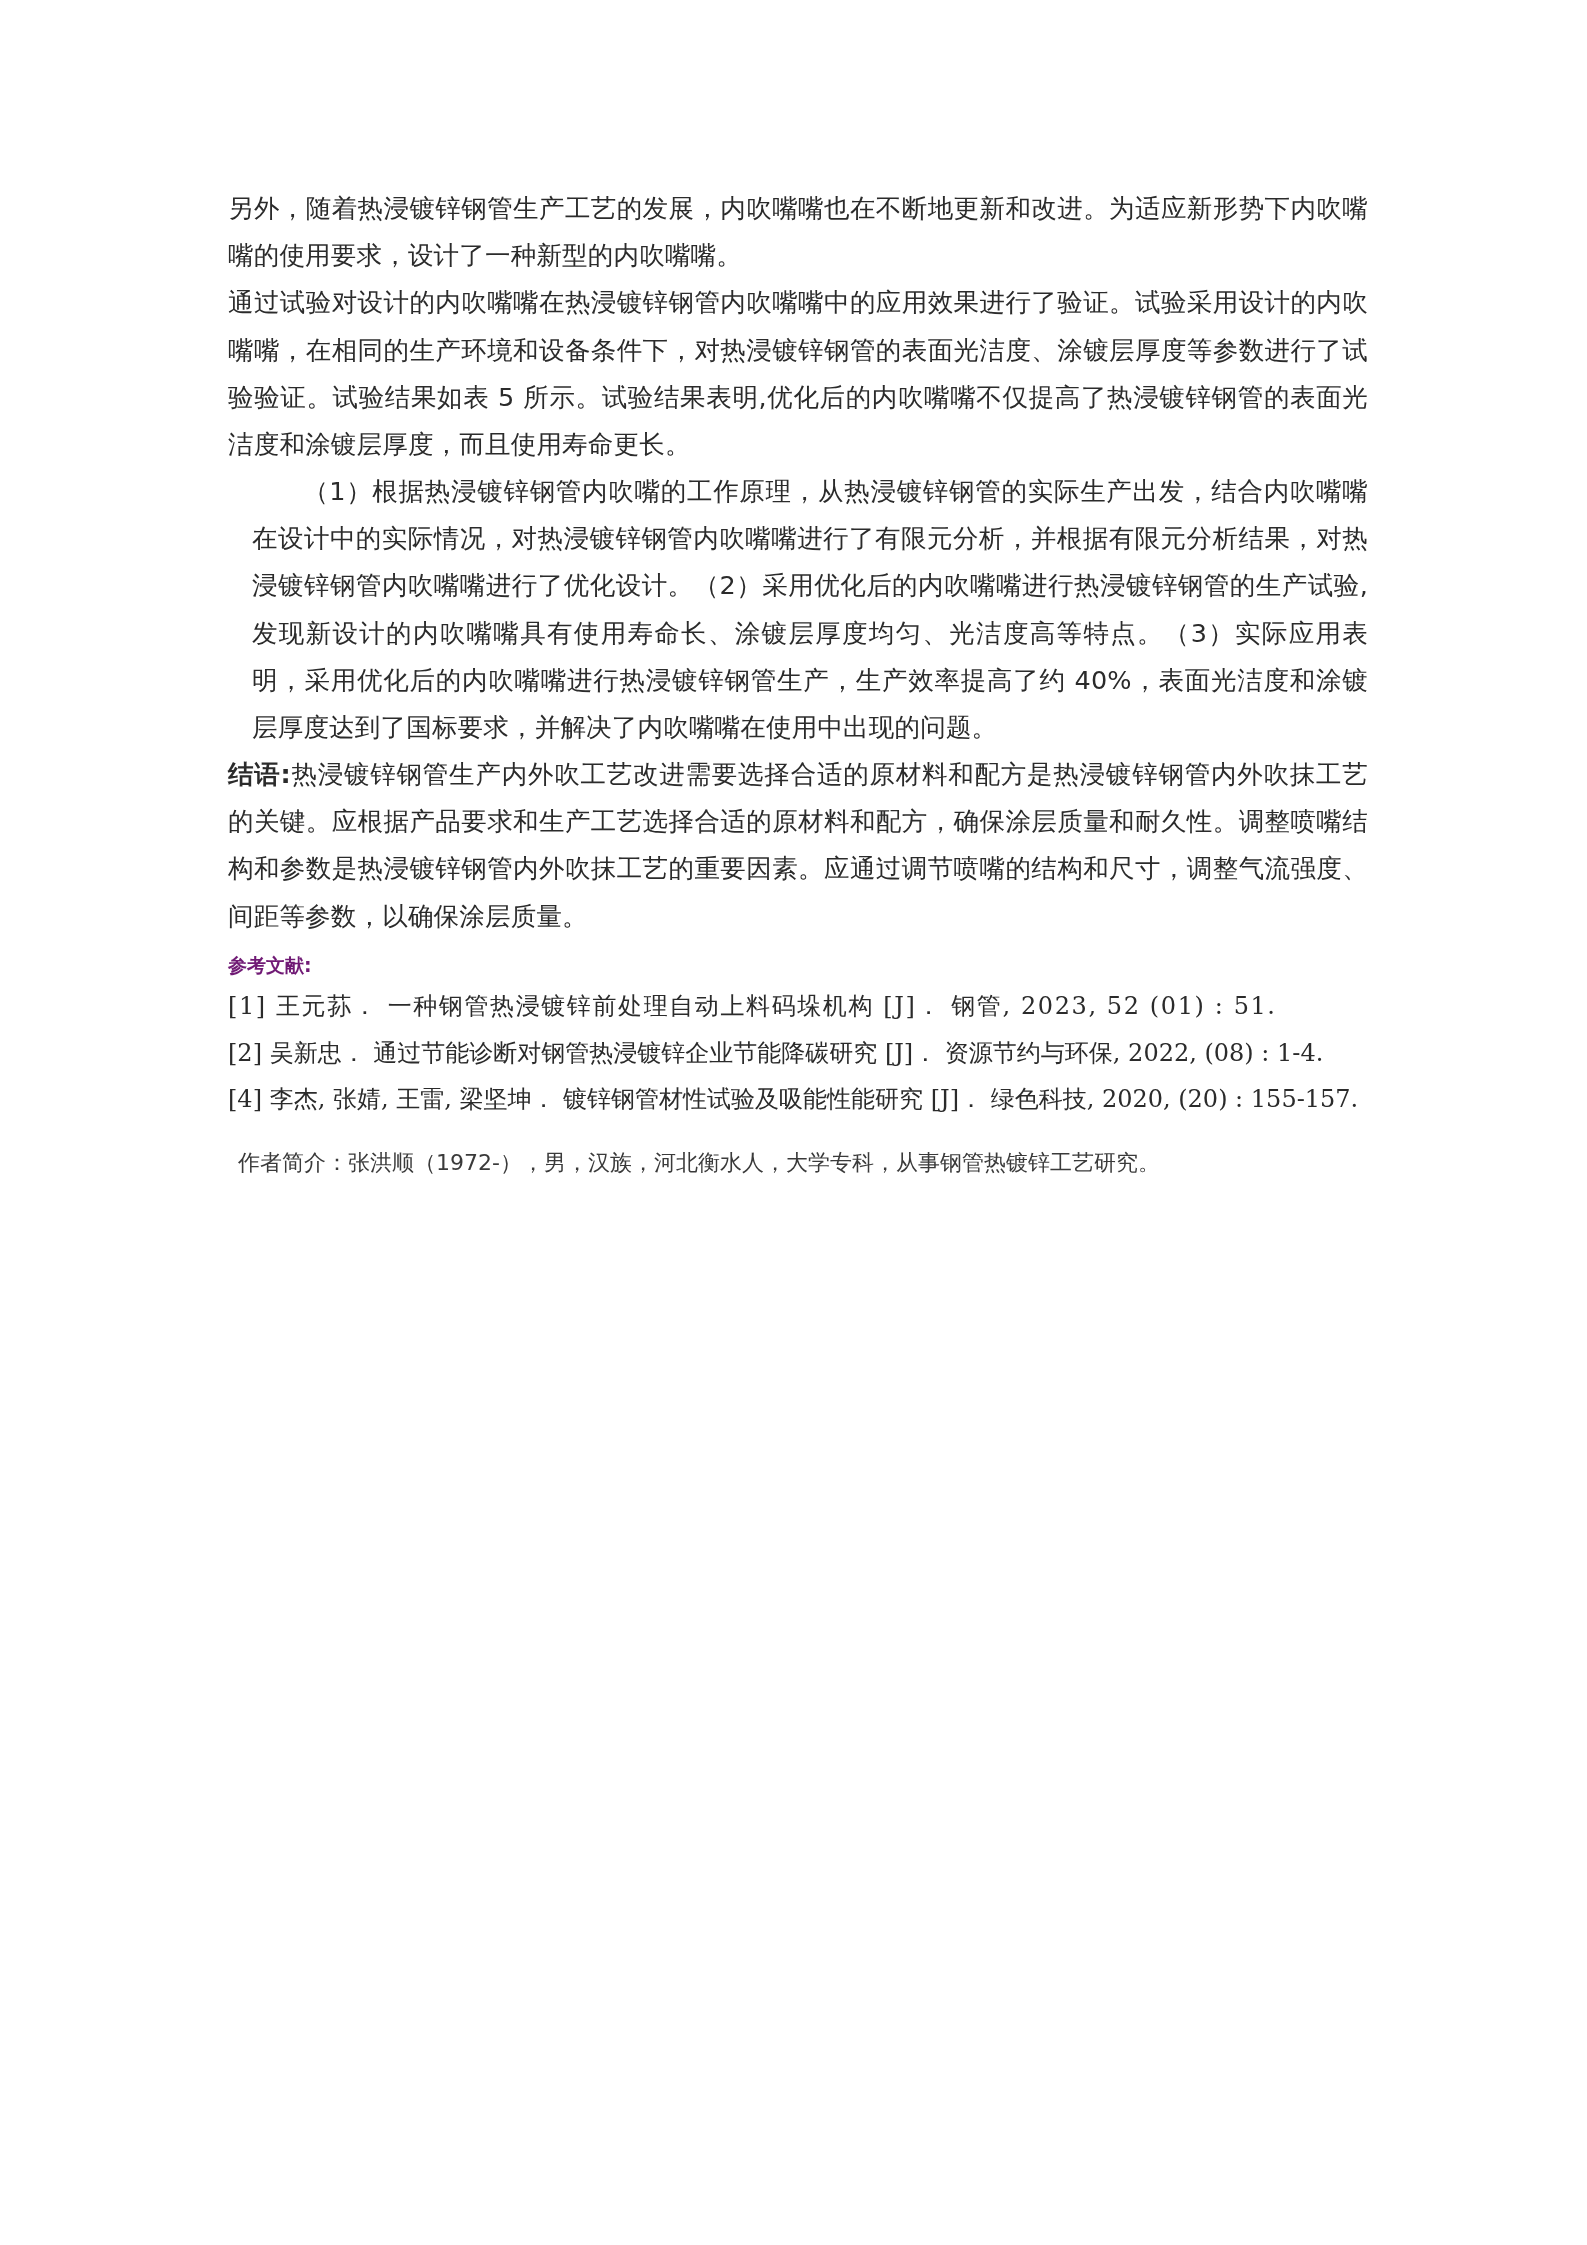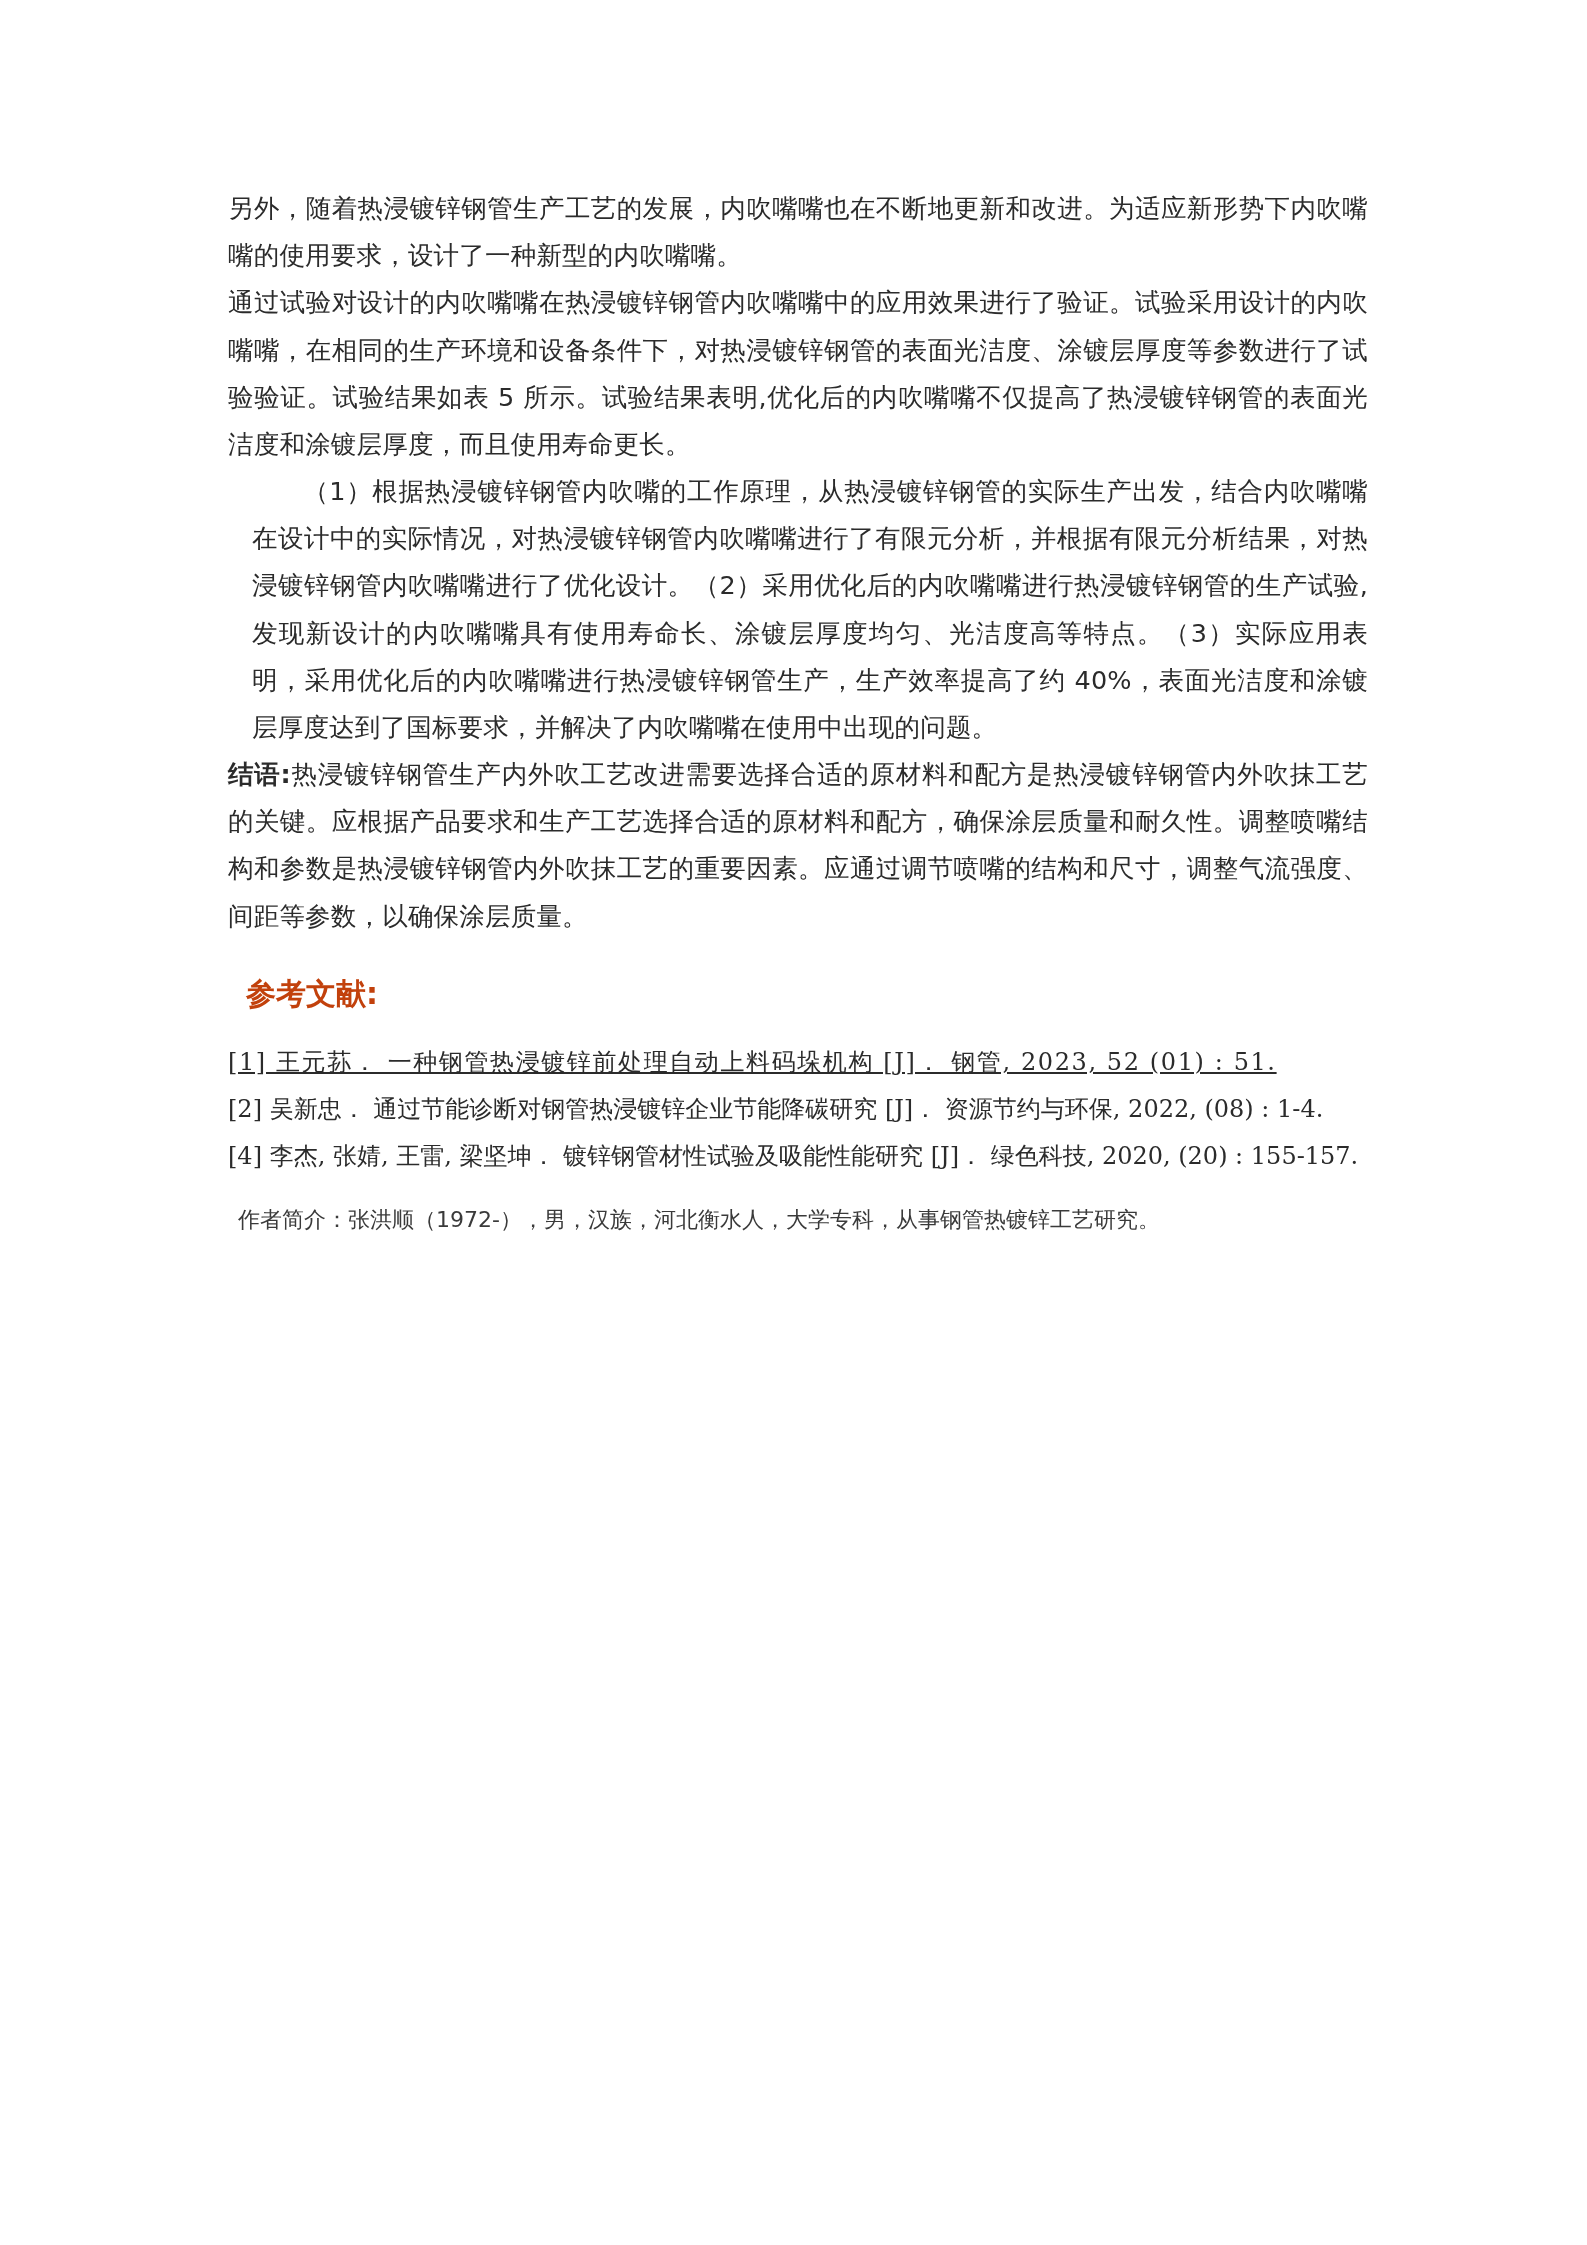--- a/index.html
+++ b/index.html
@@ -35,40 +35,39 @@
     letter-spacing: 0.2px;
   }
   p.body.indent {
     text-indent: 2em;
     margin-left: 24px;
   }
   .bold-lead {
     font-weight: bold;
   }
   h3.heading {
-    margin: 18px;
+    margin: 0;
     font-family: "DejaVu Sans", "Liberation Sans", sans-serif;
-    font-size: 30px;
+    font-size: 19px;
     line-height: 1.85;
     font-weight: bold;
-    color: #c2410c;
+    color: #701a75;
   }
   .spacer-sm { height: 8px; }
   .ref {
     margin: 0;
     font-family: "DejaVu Serif", "Liberation Serif", serif;
     font-size: 24px;
     line-height: 1.95;
     color: #2b2b2b;
     text-align: justify;
     text-justify: inter-ideograph;
   }
   .ref.spread {
     letter-spacing: 1.6px;
-    text-decoration: underline;
   }
   .bio {
     margin: 10px;
     font-family: "DejaVu Sans", "Liberation Sans", sans-serif;
     font-size: 22px;
     line-height: 2.0;
     color: #3a3a3a;
     text-align: justify;
     text-justify: inter-ideograph;
   }

